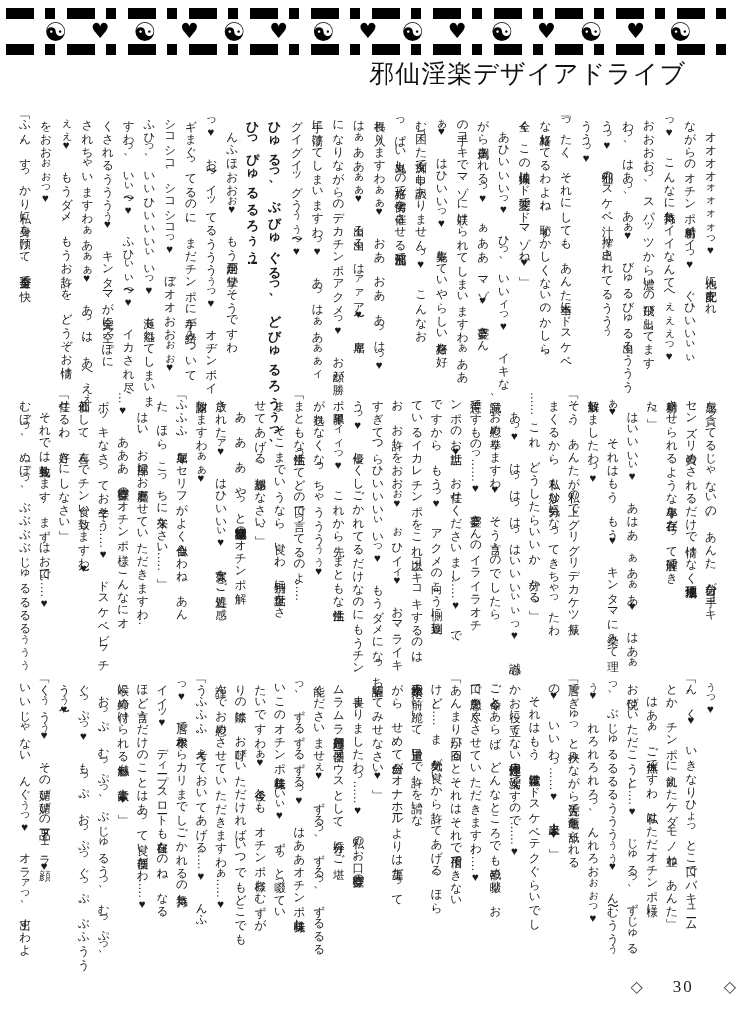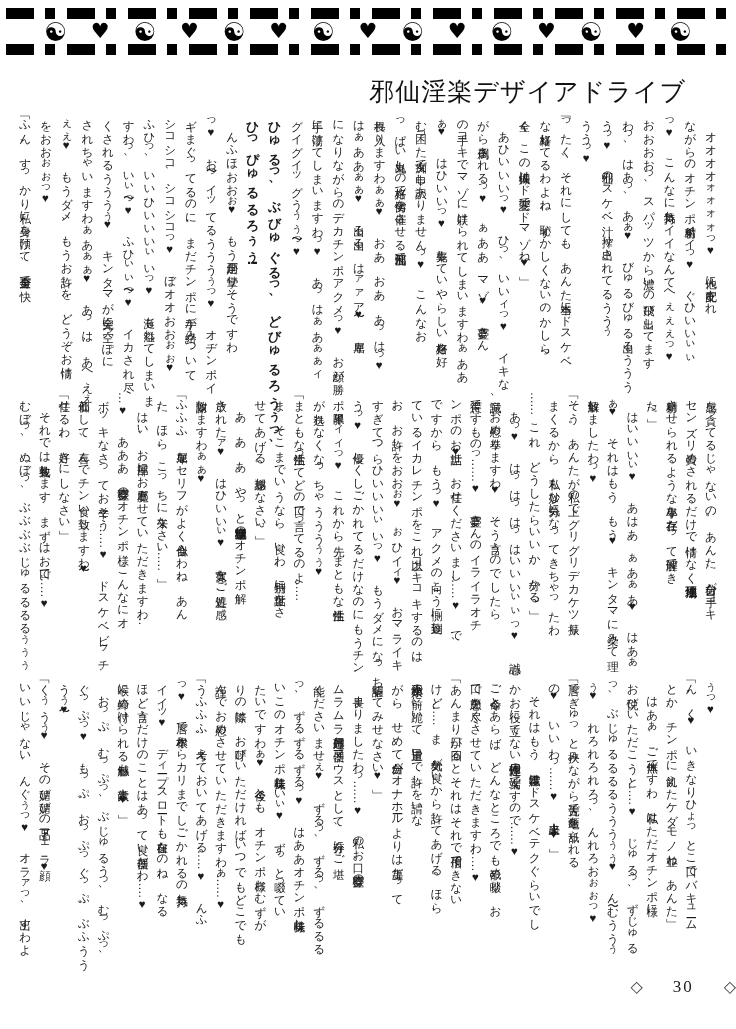--- a/index.html
+++ b/index.html
@@ -14,21 +14,21 @@
     background:repeating-linear-gradient(to right,#000 0 28px,transparent 28px 39px,#000 39px 49px,transparent 49px 61px);}
   .dashes.top{top:0;}
   .dashes.bottom{bottom:0;}
   .bsyms{position:absolute;left:38px;right:38px;top:0;bottom:0;
     display:flex;justify-content:space-between;align-items:center;}
   .bsym{font-family:"DejaVu Sans",sans-serif;font-size:26px;line-height:1;color:#000;}
   .bsym:nth-child(even){font-size:21px;}
   
   .title{position:absolute;top:57px;right:50px;
     font-family:"DejaVu Sans","Liberation Sans",sans-serif;
-    font-size:25px;font-weight:400;letter-spacing:1px;color:#111;white-space:nowrap;margin-top:18px;}
+    font-size:25px;font-weight:400;letter-spacing:1px;color:#111;white-space:nowrap;}
   
   .band{position:absolute;right:16px;writing-mode:vertical-rl;text-orientation:mixed;
     white-space:nowrap;color:#1a1a1a;}
   .band1{top:112px;height:284px;font-size:11.6px;line-height:20.7px;}
   .band2{top:392px;height:270px;font-size:11.6px;line-height:19.6px;}
   .band3{top:676px;height:274px;font-size:11.6px;line-height:19.6px;}
   .colgroup{display:contents;}
   .col{margin:0;padding:0;}
   .sfx{font-family:"DejaVu Sans",sans-serif;font-size:13px;font-weight:bold;
     line-height:22px;letter-spacing:1.5px;}

